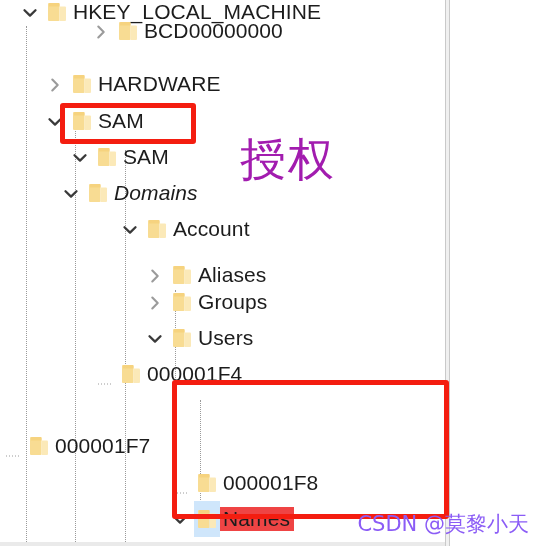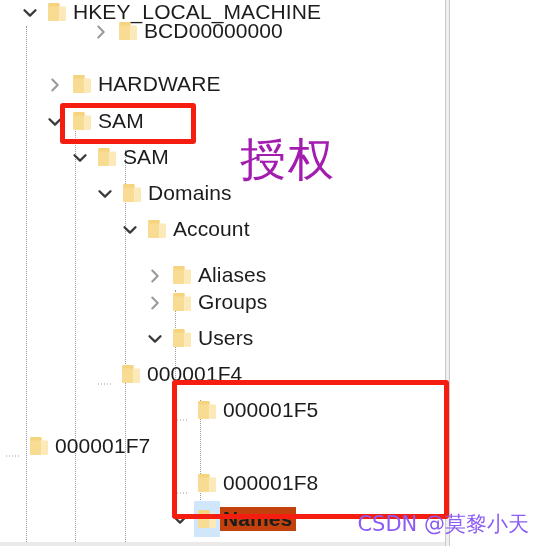--- a/index.html
+++ b/index.html
@@ -213,21 +213,21 @@
         </span>
         <span class="folder">
           <svg width="20" height="21" viewBox="0 0 20 21">
             <path d="M2 1 h9.5 a1 1 0 0 1 1 1 v16 a1 1 0 0 1 -1 1 h-9.5 a1 1 0 0 1 -1 -1 v-16 a1 1 0 0 1 1 -1 z" fill="#f8dc93"></path>
             <path d="M12.5 4.5 h5.5 a1 1 0 0 1 1 1 v12.5 a1 1 0 0 1 -1 1 h-5.5 z" fill="#fbe9b8"></path>
             <path d="M2 1 h9.5 a1 1 0 0 1 1 1 v2.5 h-10.5 v-2.5 a1 1 0 0 1 1 -1 z" fill="#f6d37f"></path>
           </svg>
         </span>
         <span class="label">SAM</span>
       </div>
-      <div class="row" style="top: 175px; padding-left: 93px;">
+      <div class="row" style="top: 175px; padding-left: 59px; font-style: italic;">
         <span class="twisty">
           <svg width="18" height="18" viewBox="0 0 18 18">
             <path d="M3.5 6.2 L9 11.6 L14.5 6.2" fill="none" stroke="#3a3a3a" stroke-width="2.3" stroke-linecap="round" stroke-linejoin="round"></path>
           </svg>
         </span>
         <span class="folder">
           <svg width="20" height="21" viewBox="0 0 20 21">
             <path d="M2 1 h9.5 a1 1 0 0 1 1 1 v16 a1 1 0 0 1 -1 1 h-9.5 a1 1 0 0 1 -1 -1 v-16 a1 1 0 0 1 1 -1 z" fill="#f8dc93"></path>
             <path d="M12.5 4.5 h5.5 a1 1 0 0 1 1 1 v12.5 a1 1 0 0 1 -1 1 h-5.5 z" fill="#fbe9b8"></path>
             <path d="M2 1 h9.5 a1 1 0 0 1 1 1 v2.5 h-10.5 v-2.5 a1 1 0 0 1 1 -1 z" fill="#f6d37f"></path>
@@ -303,79 +303,64 @@
         </span>
         <span class="folder">
           <svg width="20" height="21" viewBox="0 0 20 21">
             <path d="M2 1 h9.5 a1 1 0 0 1 1 1 v16 a1 1 0 0 1 -1 1 h-9.5 a1 1 0 0 1 -1 -1 v-16 a1 1 0 0 1 1 -1 z" fill="#f8dc93"></path>
             <path d="M12.5 4.5 h5.5 a1 1 0 0 1 1 1 v12.5 a1 1 0 0 1 -1 1 h-5.5 z" fill="#fbe9b8"></path>
             <path d="M2 1 h9.5 a1 1 0 0 1 1 1 v2.5 h-10.5 v-2.5 a1 1 0 0 1 1 -1 z" fill="#f6d37f"></path>
           </svg>
         </span>
         <span class="label">000001F4</span>
       </div>
-      <div class="row" style="top: 392.2px; padding-left: 168px;">
+      <div class="row" style="top: 428.4px; ">
         <span class="twisty">
           <svg width="22" height="36" viewBox="0 0 22 36">
             <line x1="3" y1="18" x2="16" y2="18" stroke="#9a9a9a" stroke-width="1" stroke-dasharray="1 2"></line>
           </svg>
         </span>
         <span class="folder">
           <svg width="20" height="21" viewBox="0 0 20 21">
             <path d="M2 1 h9.5 a1 1 0 0 1 1 1 v16 a1 1 0 0 1 -1 1 h-9.5 a1 1 0 0 1 -1 -1 v-16 a1 1 0 0 1 1 -1 z" fill="#f8dc93"></path>
             <path d="M12.5 4.5 h5.5 a1 1 0 0 1 1 1 v12.5 a1 1 0 0 1 -1 1 h-5.5 z" fill="#fbe9b8"></path>
             <path d="M2 1 h9.5 a1 1 0 0 1 1 1 v2.5 h-10.5 v-2.5 a1 1 0 0 1 1 -1 z" fill="#f6d37f"></path>
           </svg>
         </span>
-        <span class="label">000001F5</span>
-      </div>
-      <div class="row" style="top: 428.4px; ">
+        <span class="label">000001F7</span>
+      </div>
+      <div class="row" style="top: 464.6px; padding-left: 168px;">
         <span class="twisty">
           <svg width="22" height="36" viewBox="0 0 22 36">
             <line x1="3" y1="18" x2="16" y2="18" stroke="#9a9a9a" stroke-width="1" stroke-dasharray="1 2"></line>
           </svg>
         </span>
         <span class="folder">
           <svg width="20" height="21" viewBox="0 0 20 21">
             <path d="M2 1 h9.5 a1 1 0 0 1 1 1 v16 a1 1 0 0 1 -1 1 h-9.5 a1 1 0 0 1 -1 -1 v-16 a1 1 0 0 1 1 -1 z" fill="#f8dc93"></path>
             <path d="M12.5 4.5 h5.5 a1 1 0 0 1 1 1 v12.5 a1 1 0 0 1 -1 1 h-5.5 z" fill="#fbe9b8"></path>
             <path d="M2 1 h9.5 a1 1 0 0 1 1 1 v2.5 h-10.5 v-2.5 a1 1 0 0 1 1 -1 z" fill="#f6d37f"></path>
           </svg>
         </span>
-        <span class="label">000001F7</span>
-      </div>
-      <div class="row" style="top: 464.6px; padding-left: 168px;">
-        <span class="twisty">
-          <svg width="22" height="36" viewBox="0 0 22 36">
-            <line x1="3" y1="18" x2="16" y2="18" stroke="#9a9a9a" stroke-width="1" stroke-dasharray="1 2"></line>
-          </svg>
-        </span>
-        <span class="folder">
-          <svg width="20" height="21" viewBox="0 0 20 21">
-            <path d="M2 1 h9.5 a1 1 0 0 1 1 1 v16 a1 1 0 0 1 -1 1 h-9.5 a1 1 0 0 1 -1 -1 v-16 a1 1 0 0 1 1 -1 z" fill="#f8dc93"></path>
-            <path d="M12.5 4.5 h5.5 a1 1 0 0 1 1 1 v12.5 a1 1 0 0 1 -1 1 h-5.5 z" fill="#fbe9b8"></path>
-            <path d="M2 1 h9.5 a1 1 0 0 1 1 1 v2.5 h-10.5 v-2.5 a1 1 0 0 1 1 -1 z" fill="#f6d37f"></path>
-          </svg>
-        </span>
         <span class="label">000001F8</span>
       </div>
       <div class="row selected" style="top: 500.8px; padding-left: 168px;">
         <span class="twisty">
           <svg width="18" height="18" viewBox="0 0 18 18">
             <path d="M3.5 6.2 L9 11.6 L14.5 6.2" fill="none" stroke="#3a3a3a" stroke-width="2.3" stroke-linecap="round" stroke-linejoin="round"></path>
           </svg>
         </span>
         <span class="folder" style="background: rgb(207, 230, 251);">
           <svg width="20" height="21" viewBox="0 0 20 21">
             <path d="M2 1 h9.5 a1 1 0 0 1 1 1 v16 a1 1 0 0 1 -1 1 h-9.5 a1 1 0 0 1 -1 -1 v-16 a1 1 0 0 1 1 -1 z" fill="#f8dc93"></path>
             <path d="M12.5 4.5 h5.5 a1 1 0 0 1 1 1 v12.5 a1 1 0 0 1 -1 1 h-5.5 z" fill="#fbe9b8"></path>
             <path d="M2 1 h9.5 a1 1 0 0 1 1 1 v2.5 h-10.5 v-2.5 a1 1 0 0 1 1 -1 z" fill="#f6d37f"></path>
           </svg>
         </span>
-        <span class="label" style="background: #c2410c; font-weight: bold;">Names</span>
+        <span class="label" style="background: #ef4444;">Names</span>
       </div>
       <div class="row" style="top: 537px; padding-left: 193px;">
         <span class="twisty"></span>
         <span class="folder">
           <svg width="20" height="21" viewBox="0 0 20 21">
             <path d="M2 1 h9.5 a1 1 0 0 1 1 1 v16 a1 1 0 0 1 -1 1 h-9.5 a1 1 0 0 1 -1 -1 v-16 a1 1 0 0 1 1 -1 z" fill="#f8dc93"></path>
             <path d="M12.5 4.5 h5.5 a1 1 0 0 1 1 1 v12.5 a1 1 0 0 1 -1 1 h-5.5 z" fill="#fbe9b8"></path>
             <path d="M2 1 h9.5 a1 1 0 0 1 1 1 v2.5 h-10.5 v-2.5 a1 1 0 0 1 1 -1 z" fill="#f6d37f"></path>
           </svg>
         </span>

